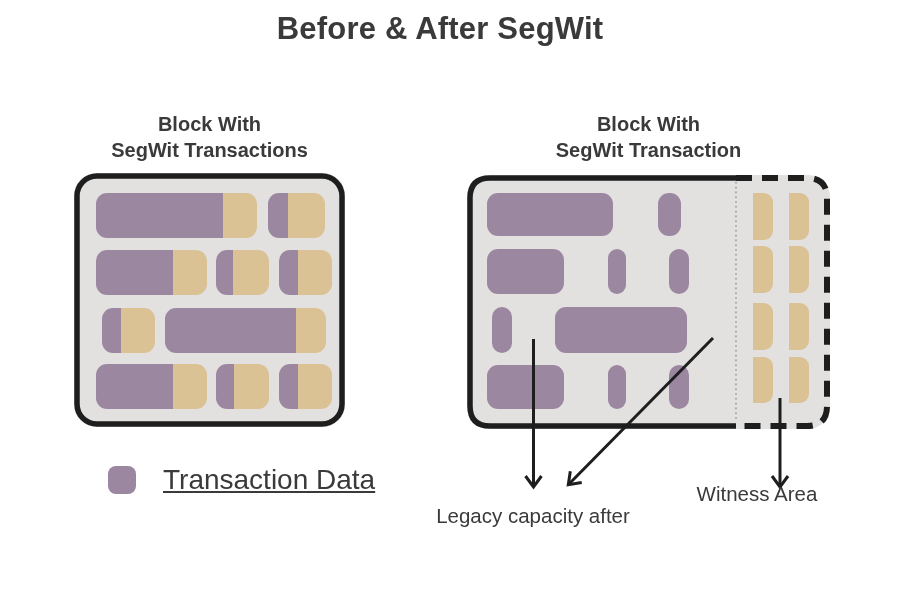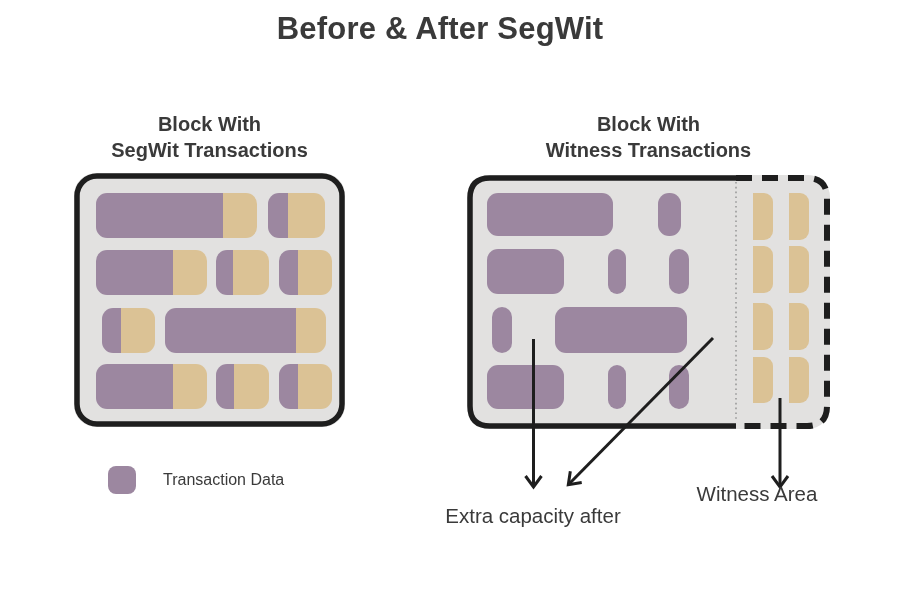--- a/index.html
+++ b/index.html
@@ -65,42 +65,42 @@
   .arrow-layer { left: 0; top: 0; pointer-events: none; }
   .arrow-line { fill: none; stroke: var(--outline); stroke-width: 3px; }
   .arrow-head-path { fill: none; stroke: var(--outline); stroke-width: 3px; }
 
   .legend { left: 108px; top: 466px; }
   .legend-item { display: flex; align-items: center; margin-bottom: 24px; }
   .legend-swatch {
     width: 28px; height: 28px; border-radius: 8px;
     margin-right: 27px; flex: 0 0 auto;
   }
-  .legend-label { font-size: 16px; line-height: 28px; }
+  .legend-label { font-size: 28px; line-height: 28px; text-decoration: underline; }
 
   .caption {
     text-align: center;
     font-size: 20.5px; line-height: 27px;
   }
   .caption-extra { left: 373px; top: 502px; width: 320px; }
   .caption-witness { left: 647px; top: 480px; width: 220px; }
 </style>
 </head>
 <body>
 
 <h1 class="abs page-title">Before &amp; After SegWit</h1>
 
 <div class="abs block-heading heading-legacy">
   <div>Block With</div>
   <div>SegWit Transactions</div>
 </div>
 
 <div class="abs block-heading heading-segwit">
   <div>Block With</div>
-  <div>Witness Transactions</div>
+  <div>SegWit Transaction</div>
 </div>
 
 <div class="abs block block-legacy" id="legacy-block">
   <svg class="border-svg" width="271" height="254">
     <rect x="3" y="3" width="265" height="248" rx="20" class="solid-border"></rect>
   </svg>
 <div class="pill" style="left: 22px; top: 20px; height: 45px;">
       <div class="seg" style="width: 127px; background: rgb(156, 135, 160);"></div>
       <div class="seg" style="width: 34px; background: rgb(219, 194, 149);"></div>
     </div>
@@ -180,15 +180,15 @@
 </svg>
 
 <div class="abs legend">
   <div class="legend-item">
     <span class="legend-swatch" style="background: rgb(156, 135, 160);"></span>
     <span class="legend-label">Transaction Data</span>
   </div>
 </div>
 
 <div class="abs caption caption-extra">
-  <div>Extra capacity after</div>
+  <div>Legacy capacity after</div>
 </div>
 <div class="abs caption caption-witness">Witness Area</div>
 
 </body></html>

